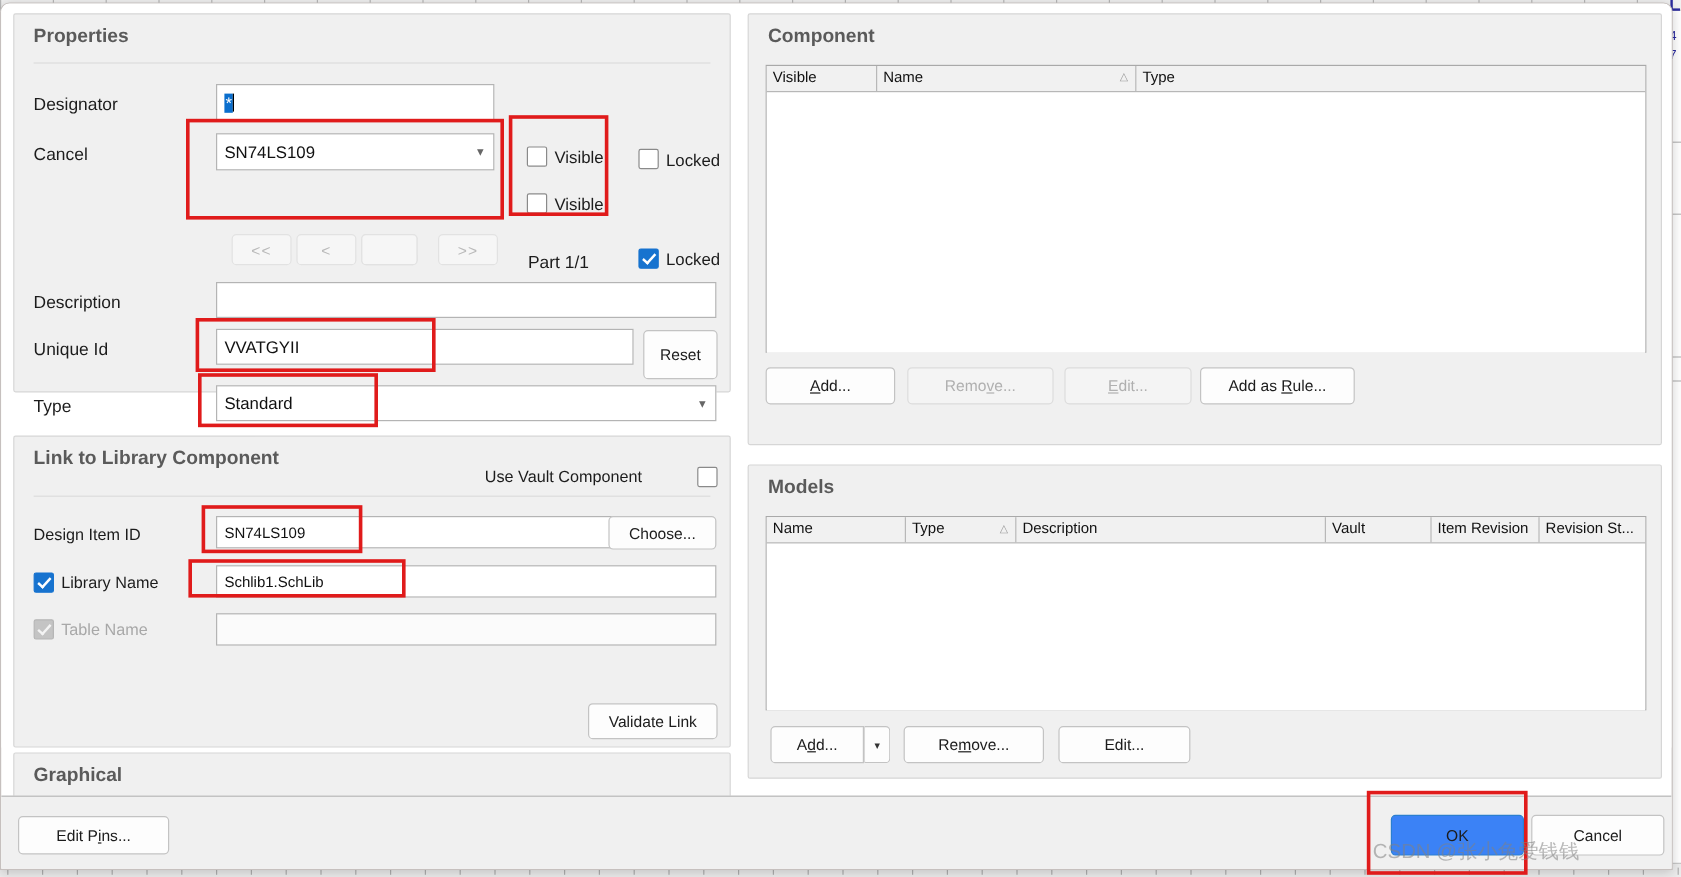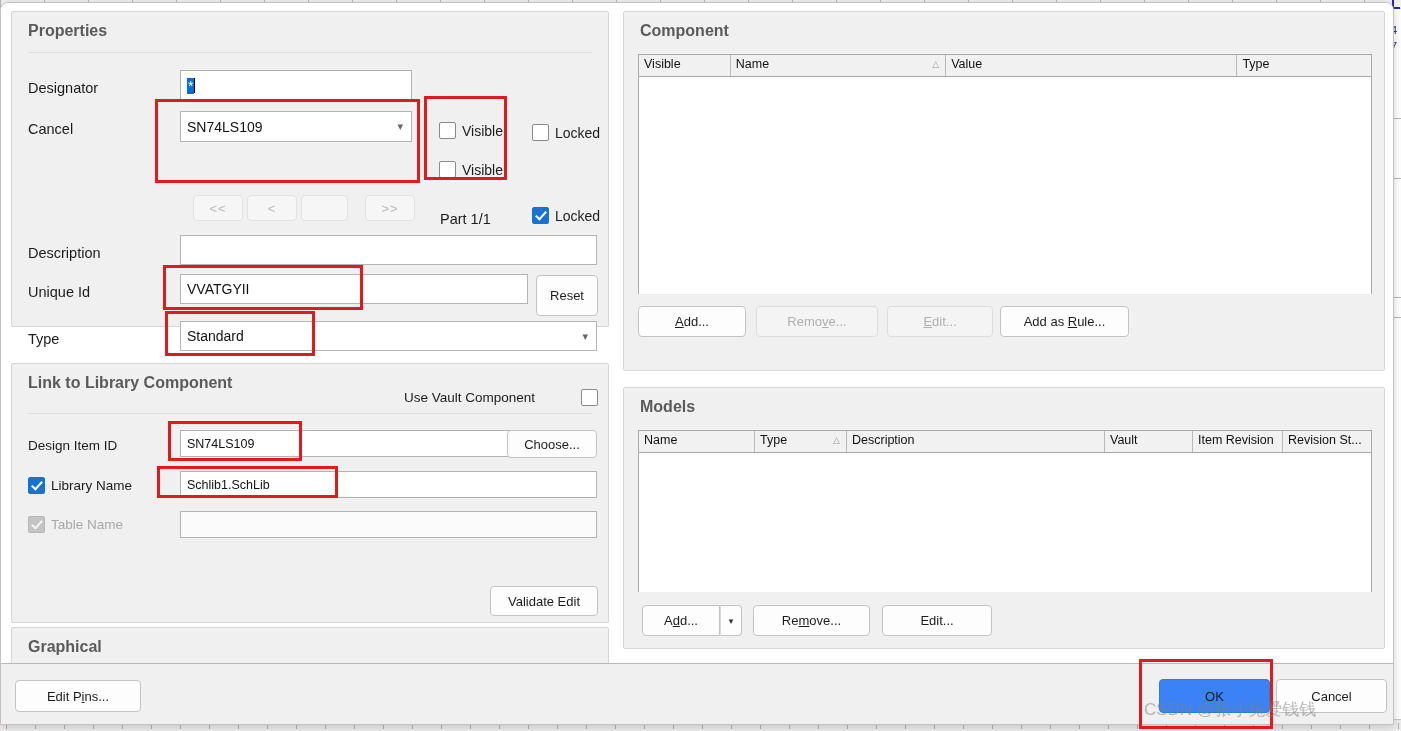--- a/index.html
+++ b/index.html
@@ -444,38 +444,37 @@
       </div>
 
       <div class="cb checked dim" style="left:16px; top:152px; font-size:13.5px;">
         <span class="box"></span>
         <span>Table Name</span>
       </div>
       <div class="txtbox small" style="left:168px; top:147px; width:417px; height:27px; background:#fbfbfb;">
         <span></span>
       </div>
 
-      <div class="btn" style="left:478px; top:222px; width:108px; height:30px;">Validate Edit</div>
+      <div class="btn" style="left:478px; top:222px; width:108px; height:30px;">Validate Link</div>
     </div>
 
     <div class="panel" style="left:10px; top:624px; width:598px; height:40px; overflow:hidden;">
       <div class="panel-title">Graphical</div>
     </div>
 
     <div class="panel" style="left:622px; top:8px; width:762px; height:360px;">
       <div class="panel-title">Component</div>
 
       <div class="grid" style="left:14px; top:42px; width:734px; height:240px;">
         <div class="grid-head">
           <div class="th" style="width:92px;">Visible</div>
           <div class="th" style="width:216px;">
             <span>Name</span>
             <span class="sortmark">△</span>
           </div>
-          <div class="th" style="width:292px;">Value</div>
           <div class="th" style="width:134px;">Type</div>
         </div>
         <div class="grid-body" style="height:217px;"></div>
       </div>
 
       <div class="btn" style="left:14px; top:294px; width:108px; height:31px;">
         <span><u>A</u>dd...</span>
       </div>
       <div class="btn disabled" style="left:132px; top:294px; width:122px; height:31px;">
         <span>Remo<u>v</u>e...</span>

